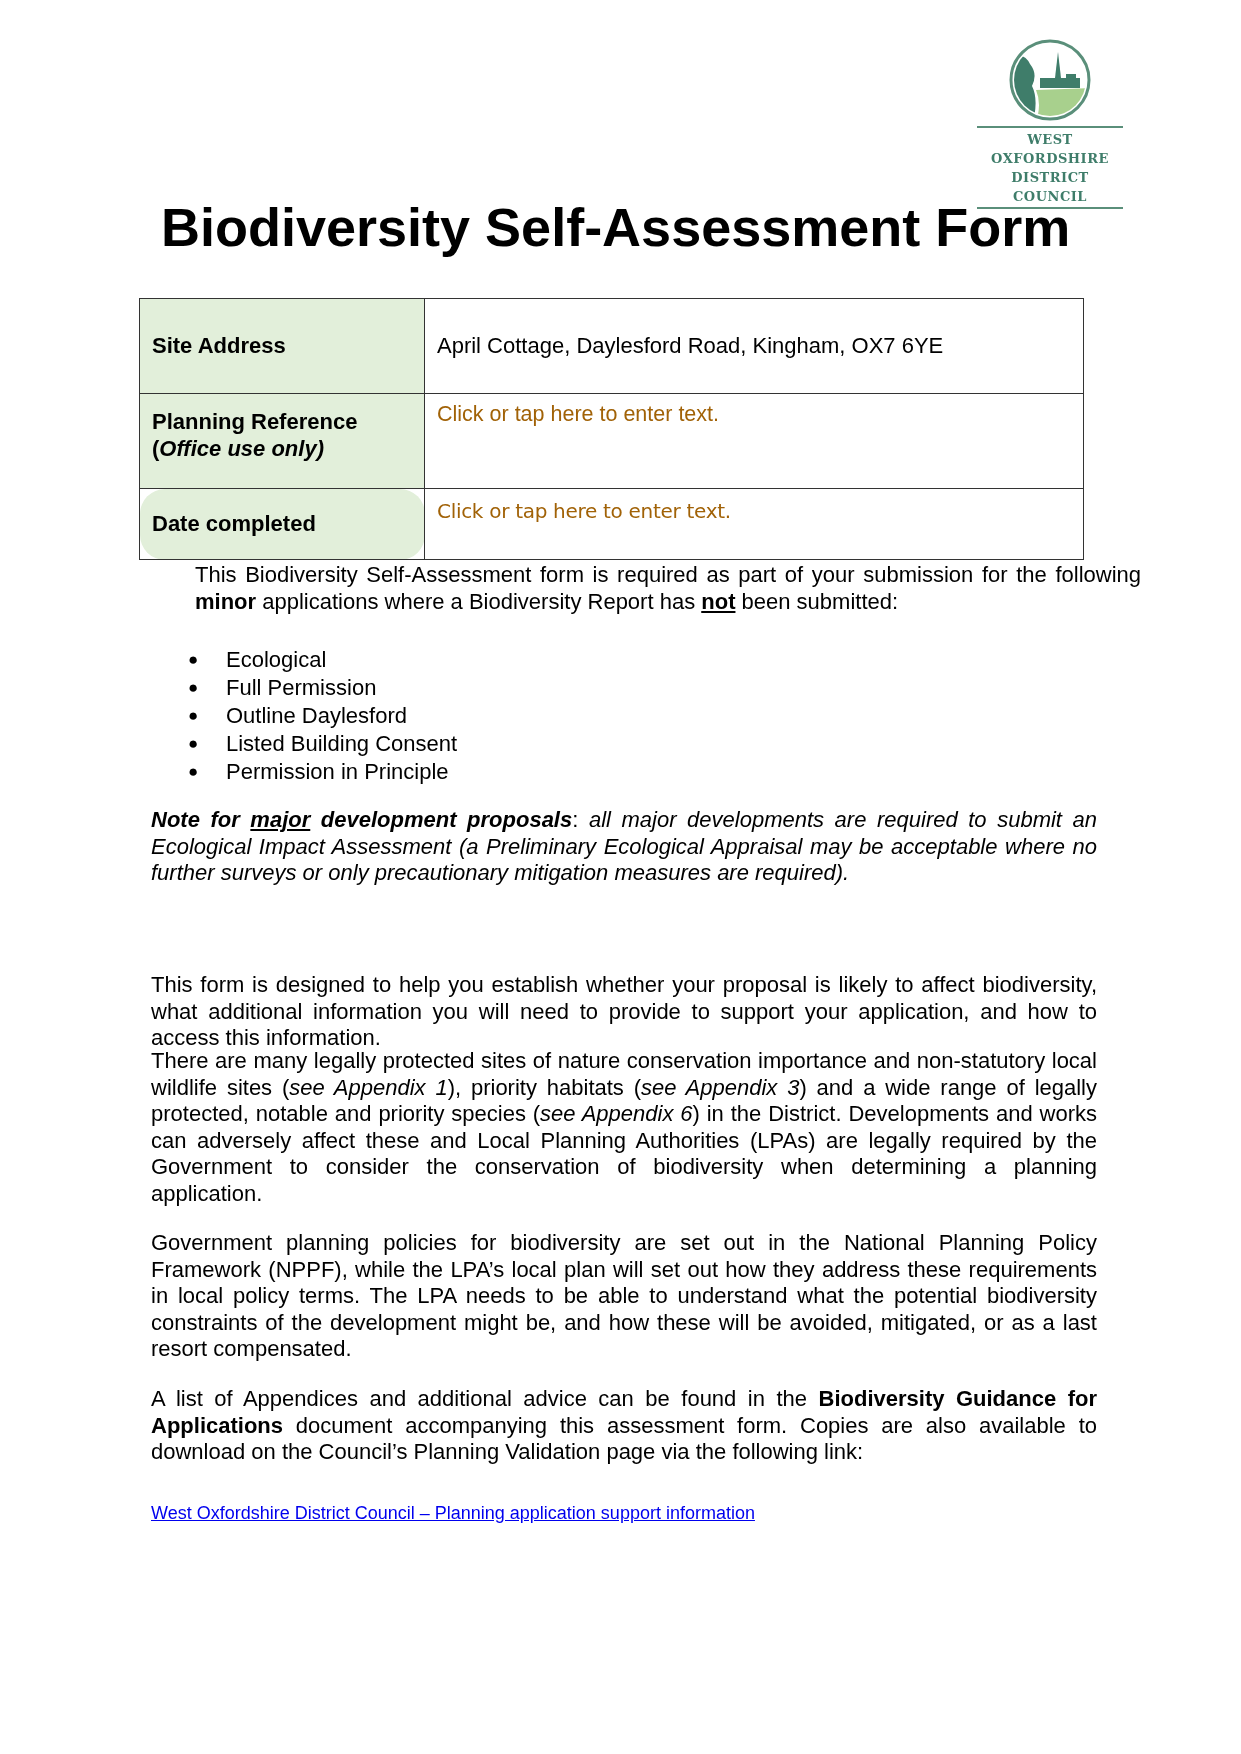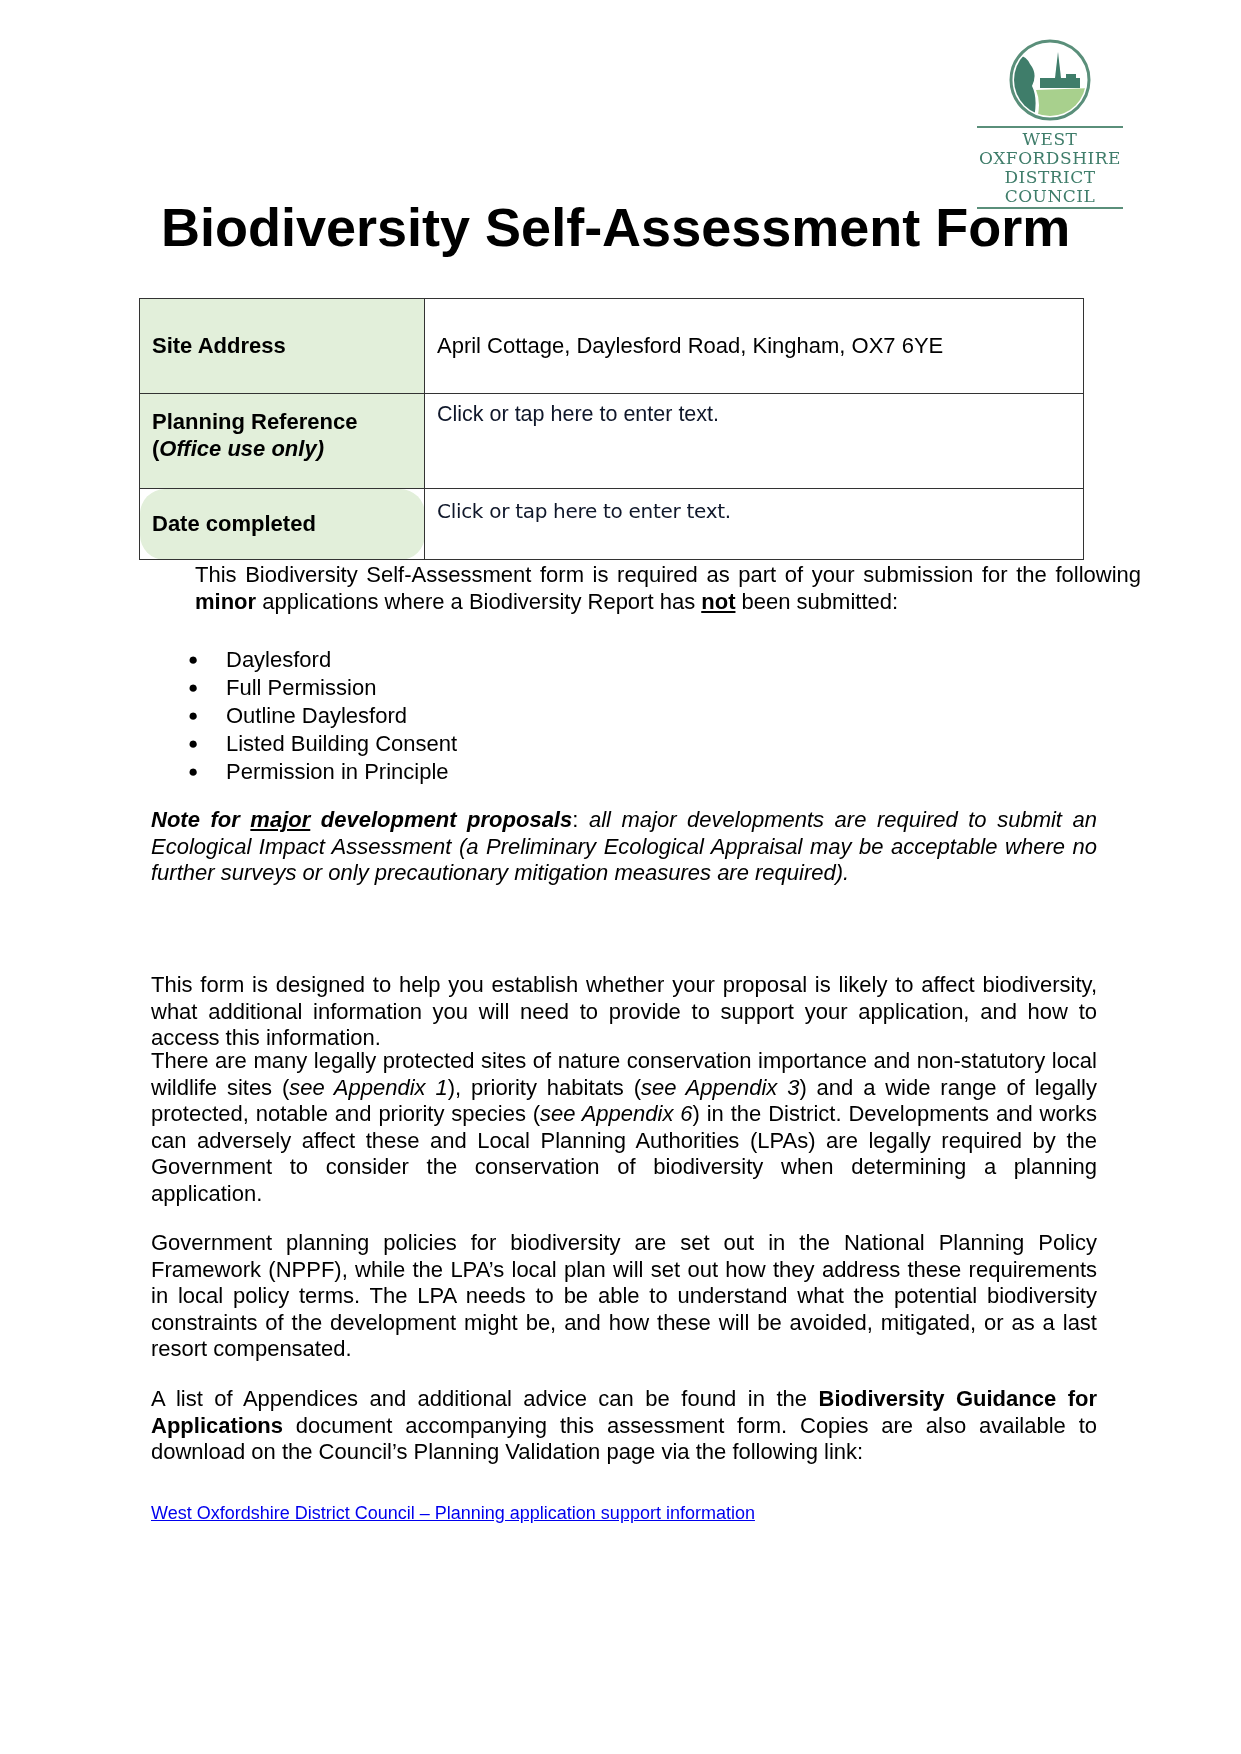--- a/index.html
+++ b/index.html
@@ -1,35 +1,35 @@
 <!DOCTYPE html>
 <html><head>
 <meta charset="utf-8">
 <style>
   html, body { margin: 0; padding: 0; background: #ffffff; }
   body { width: 1241px; height: 1754px; position: relative; overflow: hidden;
          font-family: "Liberation Sans", sans-serif; color: #000; }
   .logo { position: absolute; left: 972px; top: 38px; width: 156px; height: 132px; text-align: center; }
   .logo svg { display: block; margin: 0 auto; }
   .logo-rule { width: 146px; height: 2px; background: #5a8f7a; margin: 4px auto 2px; }
-  .logo-text { font-family: "DejaVu Serif", serif; font-size: 17px; color: #3f7d6a; letter-spacing: 0.5px; line-height: 19px; }
+  .logo-text { font-family: "DejaVu Serif", serif; font-size: 13px; color: #3f7d6a; letter-spacing: 0.5px; line-height: 19px; font-weight: bold; }
   .logo-rule2 { width: 146px; height: 1.5px; background: #5a8f7a; margin: 1px auto 0; }
 
   h1.title { position: absolute; left: 151px; top: 186px; margin: 10px; font-size: 54px; font-weight: bold; letter-spacing: 0px; }
 
   table.info { position: absolute; left: 139px; top: 298px; width: 945px; border-collapse: collapse; }
   table.info td { border: 1.3px solid #333; vertical-align: top; font-size: 22px; }
   table.info td.label { width: 260px; background: #e2efda; font-weight: bold; padding: 0 12px; }
   table.info td.value { padding: 8px 12px; }
   .r1 td { height: 78px; vertical-align: middle !important; margin-top: 36px; }
   .r2 td { height: 78px; }
   .r3 td { height: 54px; border-radius: 25px; }
   .r2 td.label { padding-top: 14px !important; line-height: 27px; }
   .r3 td.label { vertical-align: middle !important; }
-  .placeholder { color: #0f172a; }
+  .placeholder { color: #a16207; }
   .r2 .placeholder { display: block; margin-top: 0px; font-size: 21.5px; }
   .r3 .placeholder { display: block; margin-top: 2px; font-size: 20px; font-family: "DejaVu Sans", sans-serif; letter-spacing: -0.3px; }
 
   .body-text { position: absolute; left: 151px; width: 946px; font-size: 22px; line-height: 26.5px; text-align: justify; margin: 0; }
   .body-text.last-left { text-align-last: left; }
   ul.apps { position: absolute; left: 151px; top: 646px; margin: 0; padding: 0; list-style: none; }
   ul.apps li { font-size: 22px; line-height: 28px; position: relative; padding-left: 75px; }
   ul.apps li .bullet { position: absolute; left: 37px; top: 0; font-size: 17px; }
   .note { font-style: italic; }
   a.link { position: absolute; left: 151px; top: 1503px; font-size: 18px; color: #0000ee; text-decoration: underline; text-align: center; }
@@ -79,21 +79,21 @@
     <td class="value">
       <span class="placeholder">Click or tap here to enter text.</span>
     </td>
   </tr>
 </tbody>
   </table>
 
 <p class="body-text last-left" style="top:562px;margin-left:44px;"><span>This Biodiversity Self-Assessment form is required as part of your submission for the following </span><b>minor</b><span> applications where a Biodiversity Report has </span><b><u>not</u></b><span> been submitted:</span></p>
 
 <ul class="apps">
-  <li><span class="bullet">●</span><span>Daylesford</span></li>
+  <li><span class="bullet">●</span><span>Ecological</span></li>
   <li><span class="bullet">●</span><span>Full Permission</span></li>
   <li><span class="bullet">●</span><span>Outline Daylesford</span></li>
   <li><span class="bullet">●</span><span>Listed Building Consent</span></li>
   <li><span class="bullet">●</span><span>Permission in Principle</span></li>
 </ul>
 
 <p class="body-text note last-left" style="top:807px;"><b>Note for </b><b><u>major</u></b><b> development proposals</b><span style="font-style:normal">:</span><span> all major developments are required to submit an Ecological Impact Assessment (a Preliminary Ecological Appraisal may be acceptable where no further surveys or only precautionary mitigation measures are required).</span></p>
 
 <p class="body-text last-left" style="top:944px;margin-top:28px;">This form is designed to help you establish whether your proposal is likely to affect biodiversity, what additional information you will need to provide to support your application, and how to access this information.</p>
 

